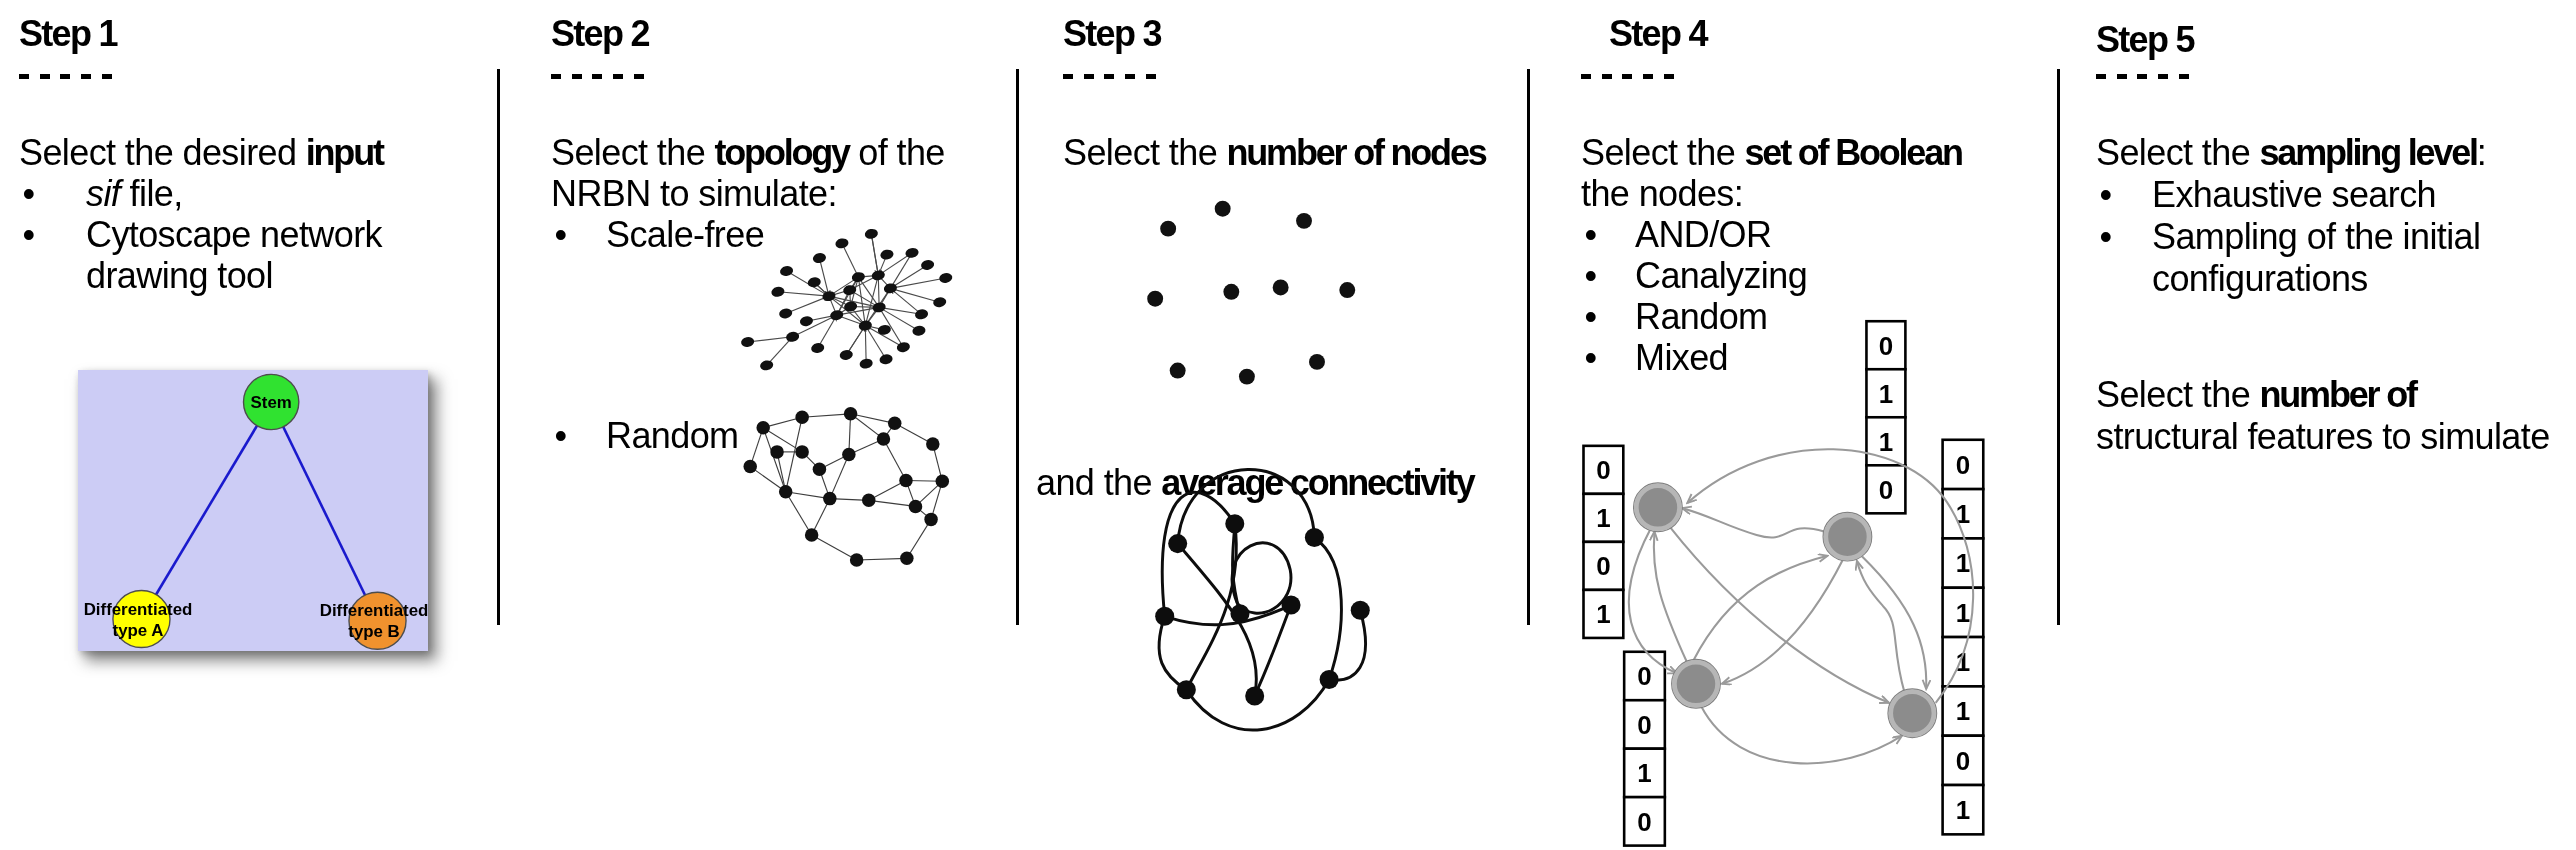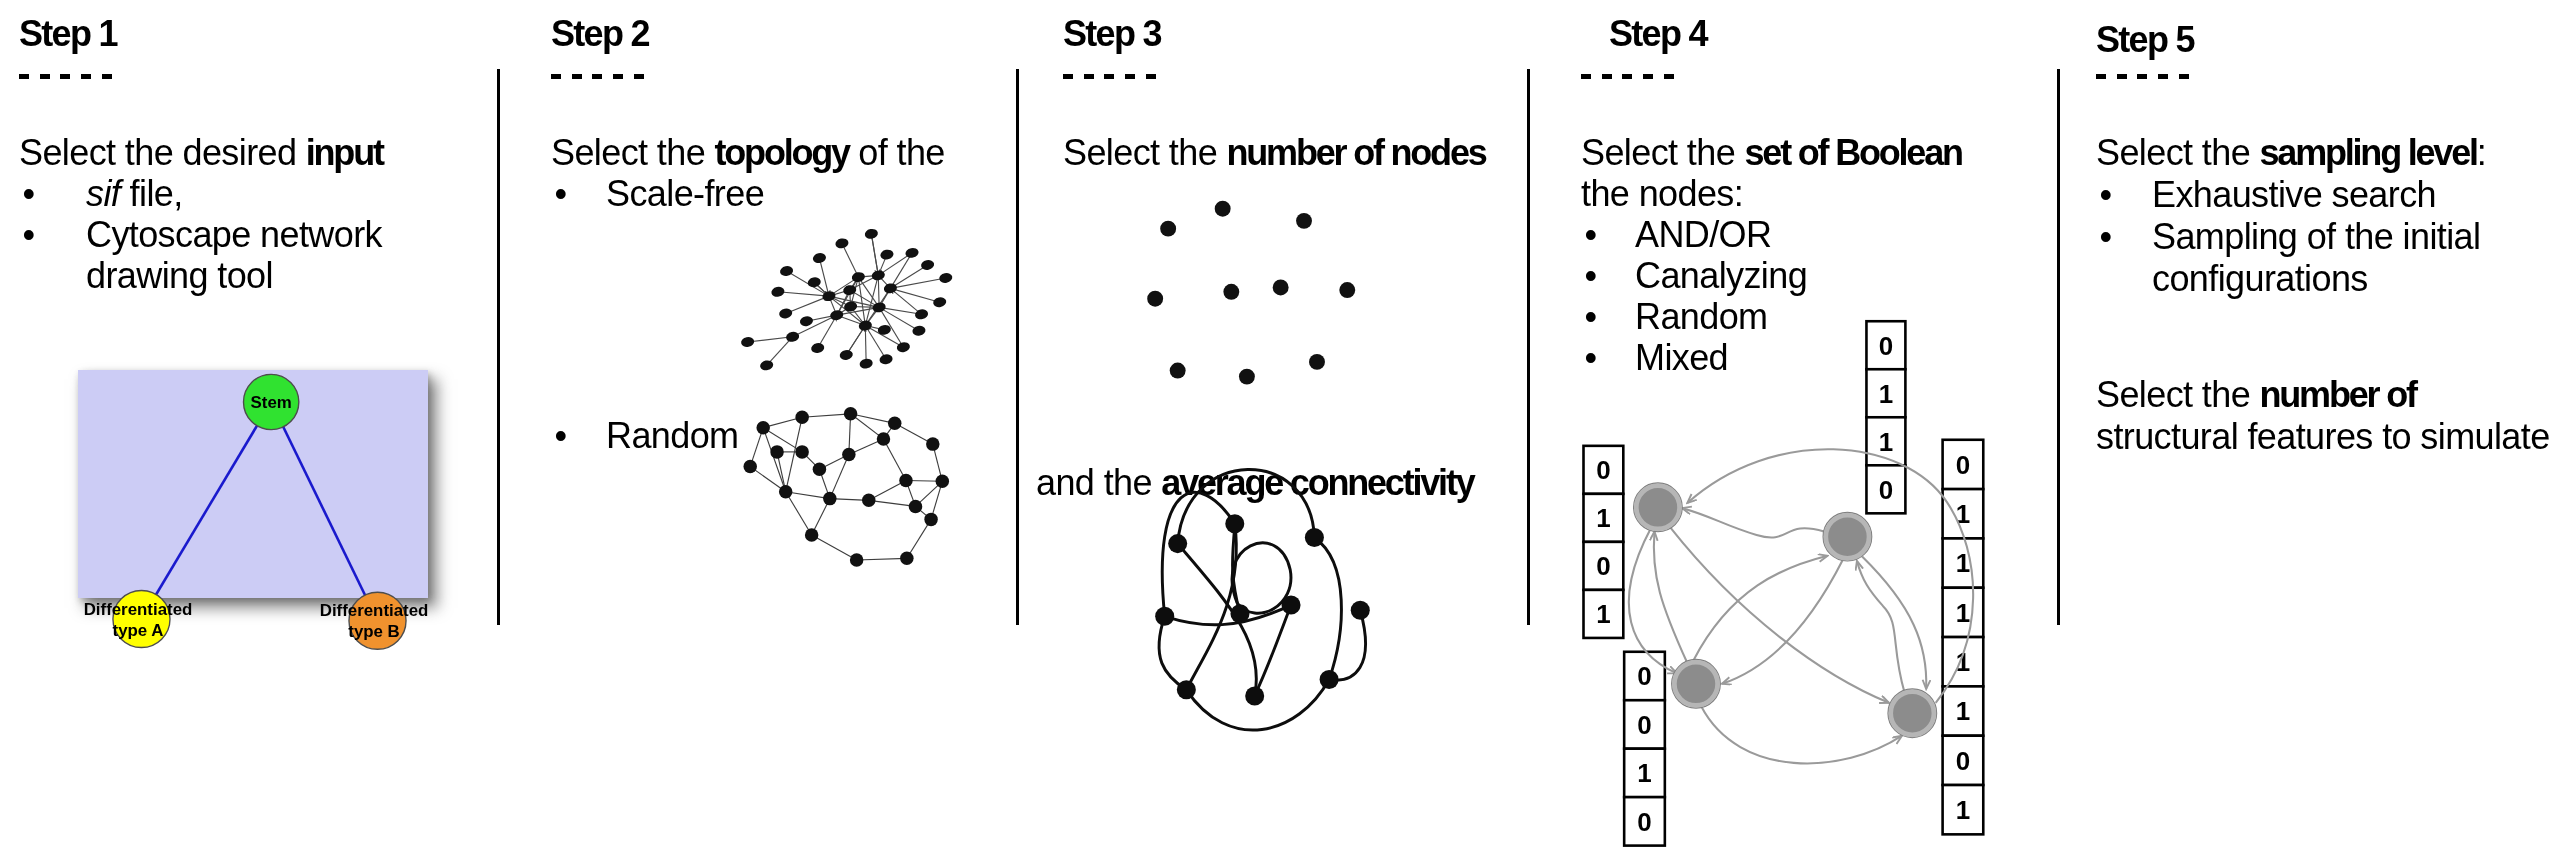--- a/index.html
+++ b/index.html
@@ -50,20 +50,21 @@
       <div class="col-title" style="left: 551px; top: 13px;">Step 2</div>
       <div class="dash-row" style="left: 551px; top: 74px;">
         <div class="dash" style="width: 10px; height: 4.8px; margin-right: 10.7px;"></div>
         <div class="dash" style="width: 10px; height: 4.8px; margin-right: 10.7px;"></div>
         <div class="dash" style="width: 10px; height: 4.8px; margin-right: 10.7px;"></div>
         <div class="dash" style="width: 10px; height: 4.8px; margin-right: 10.7px;"></div>
         <div class="dash" style="width: 10px; height: 4.8px; margin-right: 10.7px;"></div>
       </div>
       <div class="para" style="left: 551px; top: 132px; line-height: 41px;">
         <div class="line"><span>Select the </span><b>topology</b><span> of the</span></div>
+        <div class="line"><span>NRBN to simulate:</span></div>
         <div class="line" style="padding-left: 55px;"><span class="bullet-glyph">•</span><span>Scale-free</span></div>
       </div>
       <div class="para" style="left: 551px; top: 415px; line-height: 41px;">
         <div class="line" style="padding-left: 55px;"><span class="bullet-glyph">•</span><span>Random</span></div>
       </div>
       <div class="col-title" style="left: 1063px; top: 13px;">Step 3</div>
       <div class="dash-row" style="left: 1063px; top: 74px;">
         <div class="dash" style="width: 10px; height: 4.8px; margin-right: 10.7px;"></div>
         <div class="dash" style="width: 10px; height: 4.8px; margin-right: 10.7px;"></div>
         <div class="dash" style="width: 10px; height: 4.8px; margin-right: 10.7px;"></div>
@@ -110,21 +111,21 @@
         <div class="line"><span>Select the </span><b>number of</b></div>
         <div class="line"><span>structural features to simulate</span></div>
       </div>
     </div>
   <div id="separators-root">
       <div class="separator" style="left: 497px; top: 69px; width: 2.9px; height: 556px; background: rgb(0, 0, 0);"></div>
       <div class="separator" style="left: 1016px; top: 69px; width: 2.9px; height: 556px; background: rgb(0, 0, 0);"></div>
       <div class="separator" style="left: 1527px; top: 69px; width: 2.9px; height: 556px; background: rgb(0, 0, 0);"></div>
       <div class="separator" style="left: 2057px; top: 69px; width: 2.9px; height: 556px; background: rgb(0, 0, 0);"></div>
     </div>
-  <div id="tree-figure" style="left: 78px; top: 370px; width: 350px; height: 228px; background: rgb(204, 204, 245);">
+  <div id="tree-figure" style="left: 78px; top: 370px; width: 350px; height: 281px; background: rgb(204, 204, 245);">
     <svg id="tree-svg" width="350" height="281" viewBox="0 0 404 325">
         <line x1="223" y1="37" x2="73" y2="288" stroke="#1a1acd" stroke-width="3"></line>
         <line x1="223" y1="37" x2="346" y2="290" stroke="#1a1acd" stroke-width="3"></line>
         <circle cx="223" cy="37" r="32" fill="#30e230" stroke="#4d4d4d" stroke-width="1.6"></circle>
         <circle cx="73" cy="288" r="33" fill="#ffff00" stroke="#4d4d4d" stroke-width="1.6"></circle>
         <circle cx="346" cy="290" r="33" fill="#f0922e" stroke="#4d4d4d" stroke-width="1.6"></circle>
         <text x="223" y="44.019999999999996" text-anchor="middle" font-size="19.5" font-weight="bold" fill="#000">Stem</text>
         <text x="69" y="283.02" text-anchor="middle" font-size="19.5" font-weight="bold" fill="#000">Differentiated</text>
         <text x="69" y="308.02" text-anchor="middle" font-size="19.5" font-weight="bold" fill="#000">type A</text>
         <text x="342" y="284.02" text-anchor="middle" font-size="19.5" font-weight="bold" fill="#000">Differentiated</text>

